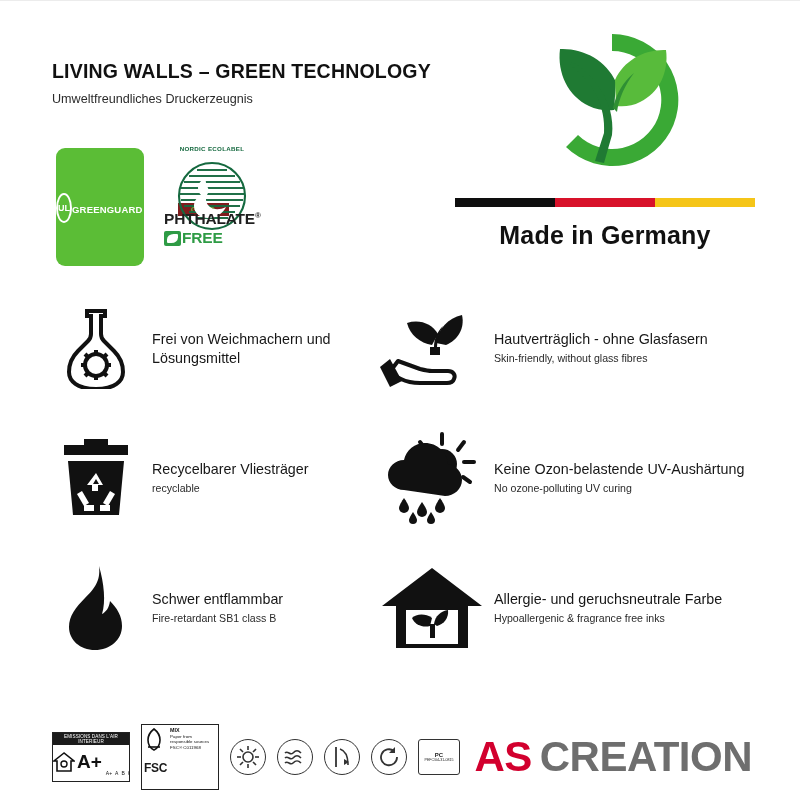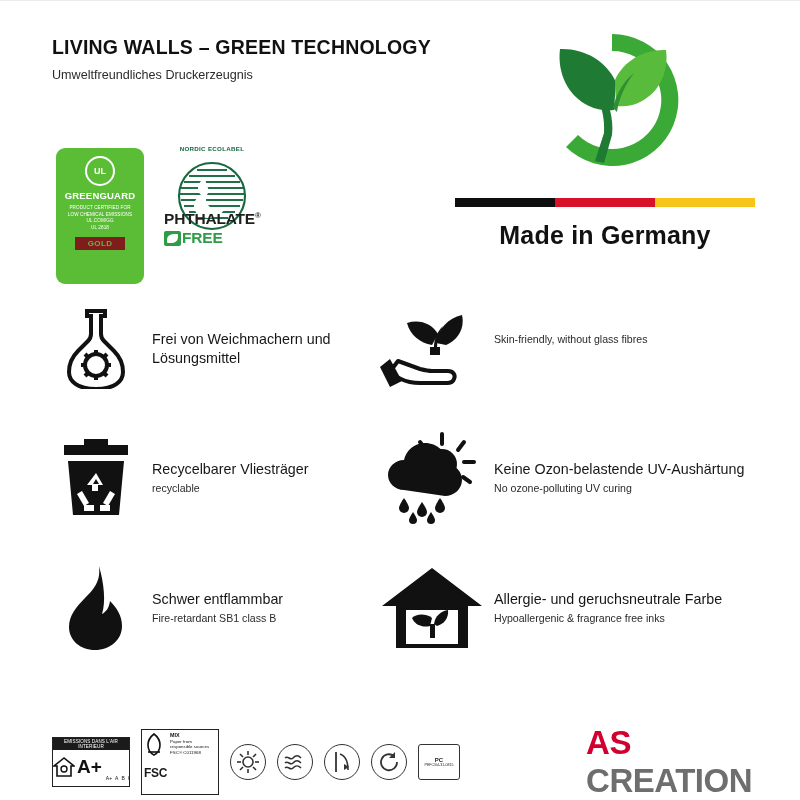--- a/index.html
+++ b/index.html
@@ -19,21 +19,21 @@
     position: relative;
     width: 800px;
     height: 800px;
     box-sizing: border-box;
   }
 
   
   .header {
     position: absolute;
     left: 52px;
-    top: 36px;
+    top: 60px;
     width: 430px;
   }
   .header-title {
     font-size: 19.5px;
     font-weight: bold;
     letter-spacing: 0.2px;
     color: #111;
     margin: 0;
     white-space: nowrap;
   }
@@ -47,28 +47,28 @@
   .cert-row {
     position: absolute;
     left: 56px;
     top: 148px;
     display: flex;
     align-items: flex-start;
     gap: 18px;
   }
   .greenguard {
     width: 88px;
-    height: 136px;
+    height: 118px;
     background: #5bbd36;
     border-radius: 9px;
     color: #fff;
     display: flex;
-    flex-direction: column;
-    align-items: center;
-    padding-top: 6px;
+    flex-direction: row;
+    align-items: center;
+    padding-top: 0;
     box-sizing: border-box;
   }
   .gg-ul {
     width: 26px;
     height: 26px;
     border-radius: 50%;
     border: 2px solid #fff;
     display: flex;
     align-items: center;
     justify-content: center;
@@ -339,24 +339,23 @@
     justify-content: center;
     font-size: 6px;
     font-weight: bold;
     color: #222;
   }
   .pefc small { font-size: 3.6px; font-weight: normal; }
   .as-creation {
     margin-left: auto;
     display: flex;
     align-items: baseline;
-    font-size: 33px;
+    font-size: 42px;
     font-weight: bold;
     letter-spacing: -0.5px;
-    flex-direction: column;
   }
   .as { color: #d2002e; }
   .creation { color: #6e6e6e; margin-left: 8px; }
 
   .divider-top {
     position: absolute;
     left: 0; top: 0; width: 800px; height: 1px;
     background: #ececec;
   }
 </style>
@@ -466,20 +465,21 @@
         <svg width="104" height="90" viewBox="0 0 104 90" aria-hidden="true">
           <path d="M52 42c-12-2-22-10-25-22 13-4 25 1 31 11z" fill="#111"></path>
           <path d="M56 40c2-14 12-25 26-28 3 13-4 25-16 30z" fill="#111"></path>
           <path d="M54 44c0-8 3-15 9-21-4 7-6 14-6 21z" fill="#111"></path>
           <path d="M50 44h10v8H50z" fill="#111"></path>
           <path d="M18 58l22 8c4 1 8 2 12 2h16c5 0 8 4 6 8-1 3-4 4-7 4H40c-7 0-13-1-19-4l-12-6z" fill="none" stroke="#111" stroke-width="4" stroke-linejoin="round"></path>
           <path d="M6 62l12 22-12 6-10-20z" fill="#111" transform="translate(4,-6)"></path>
         </svg>
       </div>
       <div class="feature-text">
+        <div class="f-de">Hautverträglich - ohne Glasfasern</div>
         <div class="f-en">Skin-friendly, without glass fibres</div>
       </div>
     </div>
 
     <div class="feature col1">
       <div class="feature-icon">
         <svg width="76" height="86" viewBox="0 0 76 86" aria-hidden="true">
           <path d="M26 4h24v6h20v10H6V10h20z" fill="#111"></path>
           <path d="M10 26h56l-5 54H15z" fill="#111"></path>
           <g fill="#fff">

